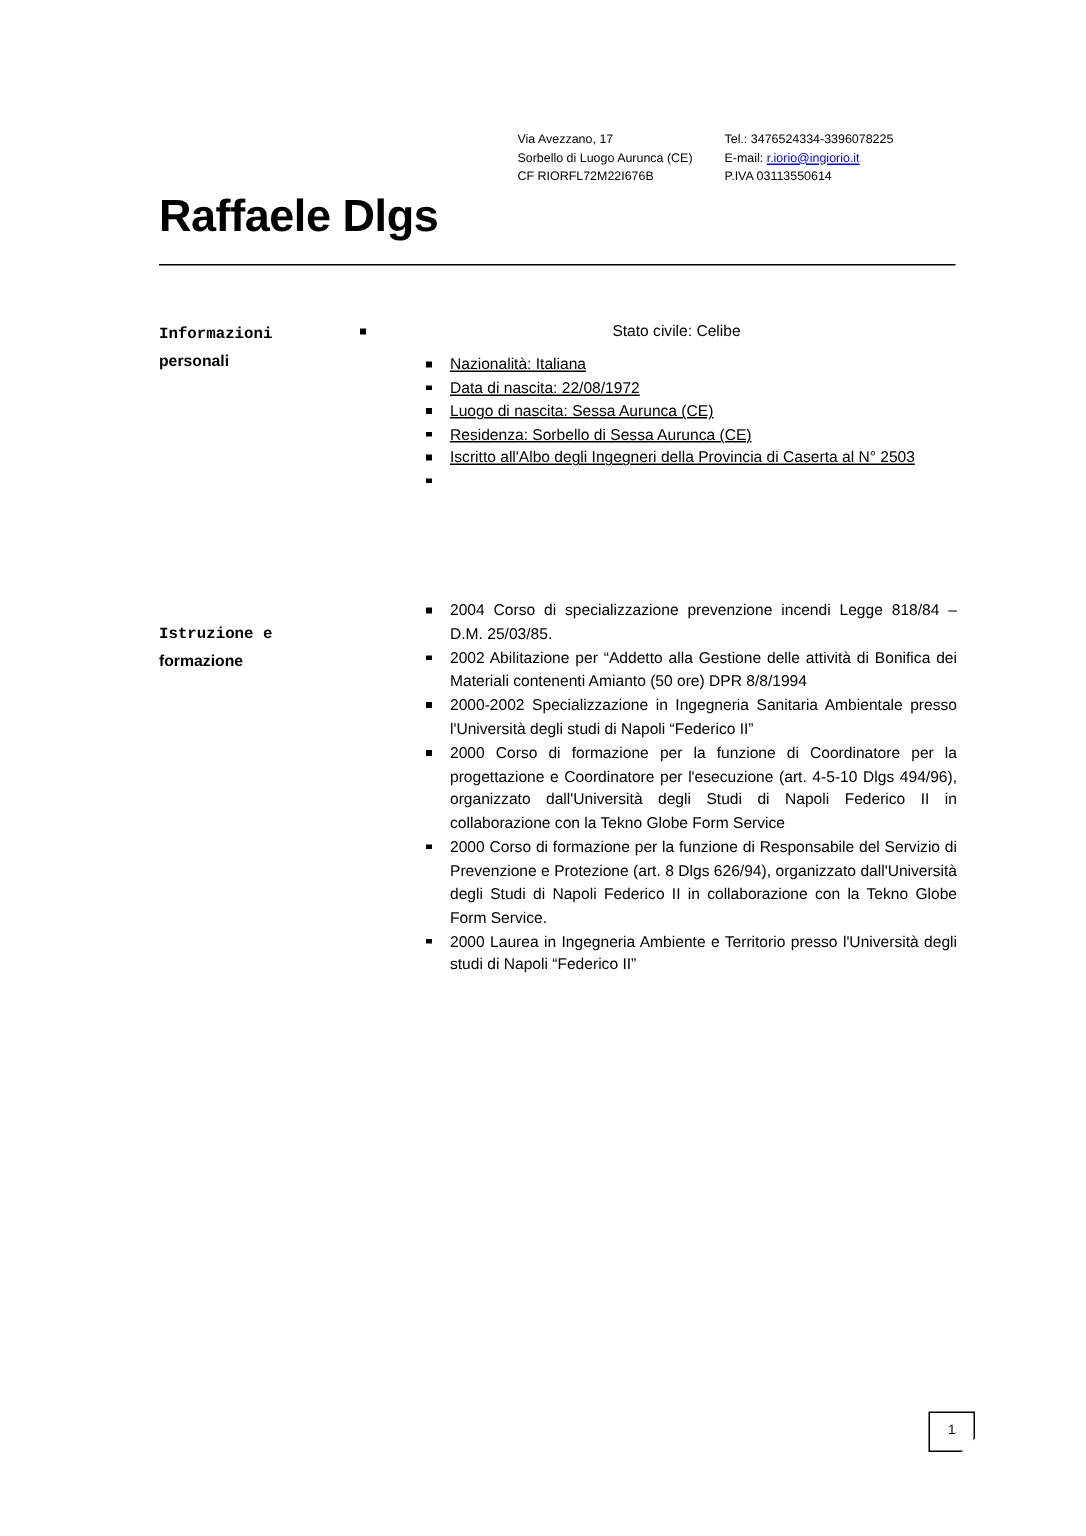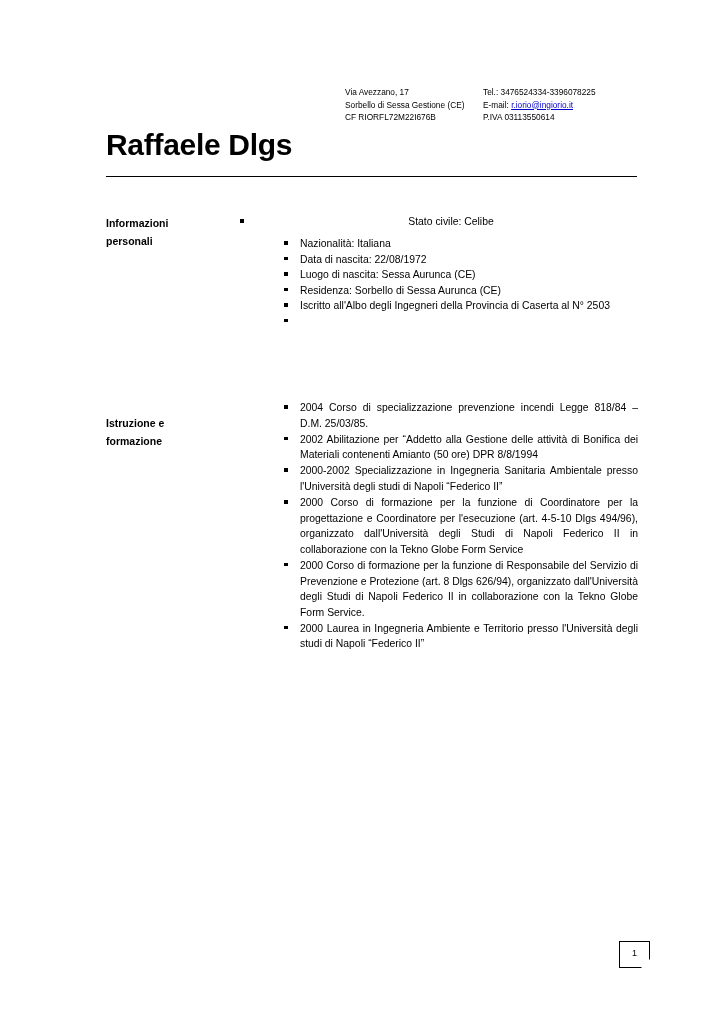--- a/index.html
+++ b/index.html
@@ -71,21 +71,21 @@
   }
 
   
   .section-label {
     position: absolute;
     width: 130px;
     font-size: 10.5px;
     font-weight: bold;
     line-height: 18px;
   }
-  .section-label .l1 { display: block; }
+  .section-label .l1 { display: block; font-family: Liberation Mono, monospace; }
   .section-label .l2 { display: block; }
 
   #label-informazioni { left: 106px; top: 214px; }
   #label-istruzione   { left: 106px; top: 414px; }
 
   
   .list {
     position: absolute;
   }
   .li {
@@ -118,20 +118,21 @@
   #list-personali-top {
     left: 240px;
     top: 214px;
     width: 400px;
   }
   
   #list-personali {
     left: 278px;
     top: 236px;
     width: 360px;
+    text-decoration: underline;
   }
   #list-personali .li {
     text-align: justify;
   }
   #list-personali .li.nojust {
     text-align: left;
   }
 
   #list-istruzione {
     left: 278px;
@@ -191,21 +192,21 @@
 <body>
 
 <div class="page">
 
   <div class="contact-block">
     <div class="contact-row">
       <span class="contact-left">Via Avezzano, 17</span>
       <span class="contact-right"><span>Tel.: </span><span>3476524334-3396078225</span></span>
     </div>
     <div class="contact-row">
-      <span class="contact-left">Sorbello di Sessa Gestione (CE)</span>
+      <span class="contact-left">Sorbello di Luogo Aurunca (CE)</span>
       <span class="contact-right"><span>E-mail: </span><a class="contact-link" href="#">r.iorio@ingiorio.it</a></span>
     </div>
     <div class="contact-row">
       <span class="contact-left">CF RIORFL72M22I676B</span>
       <span class="contact-right"><span>P.IVA </span><span>03113550614</span></span>
     </div>
   </div>
 
   <div class="name-title">Raffaele Dlgs</div>
   <div class="rule"></div>

